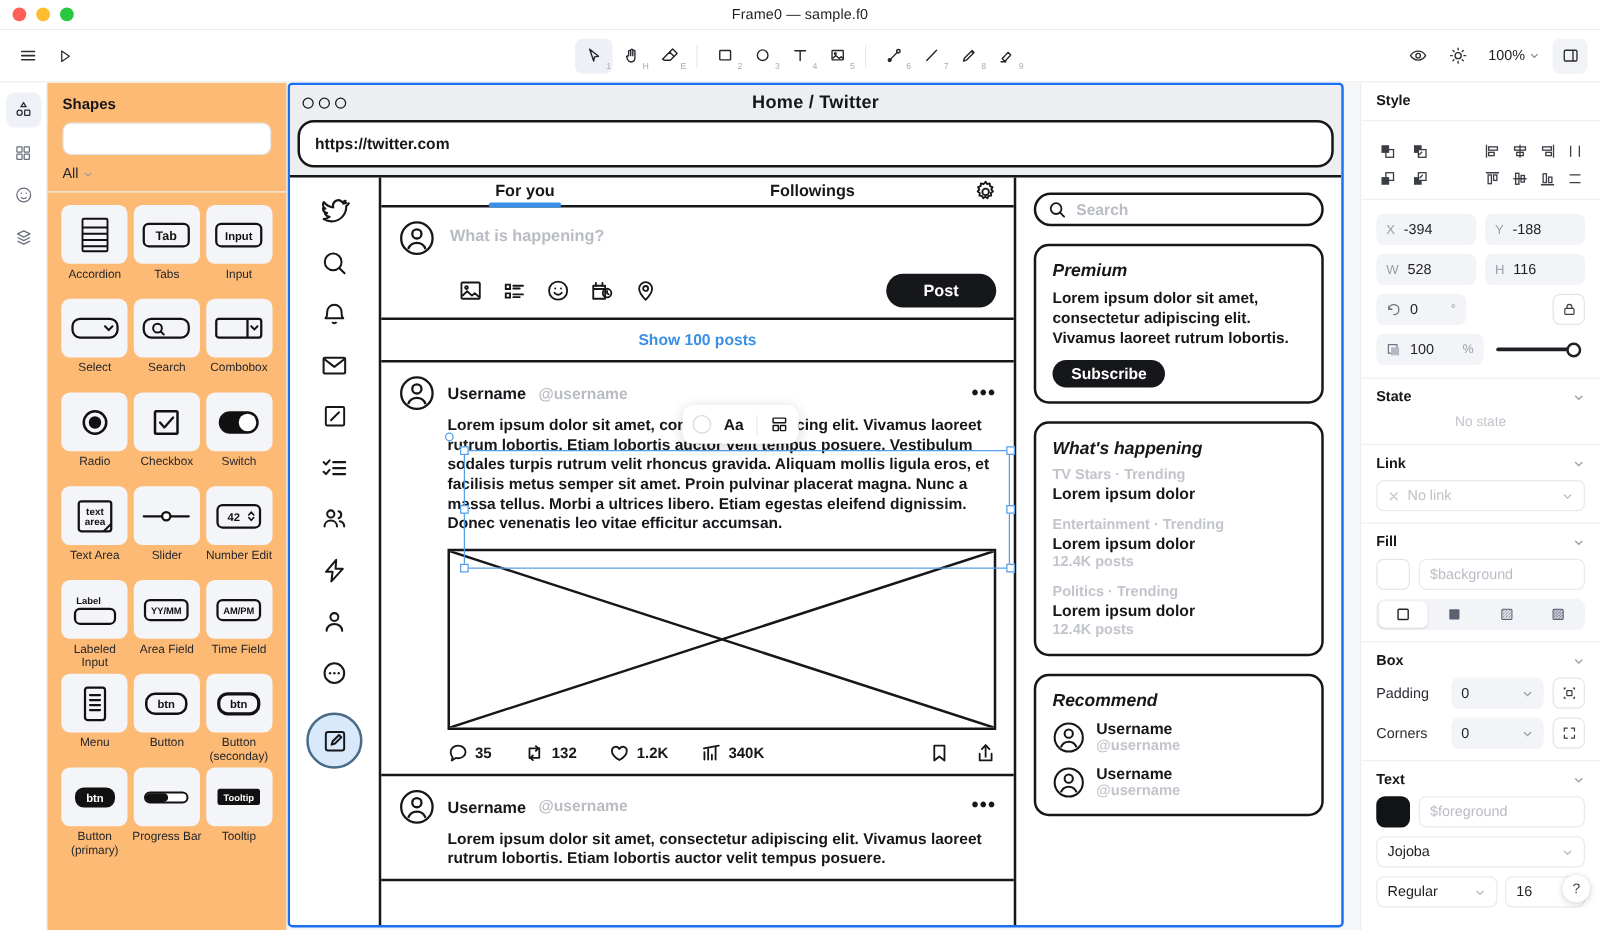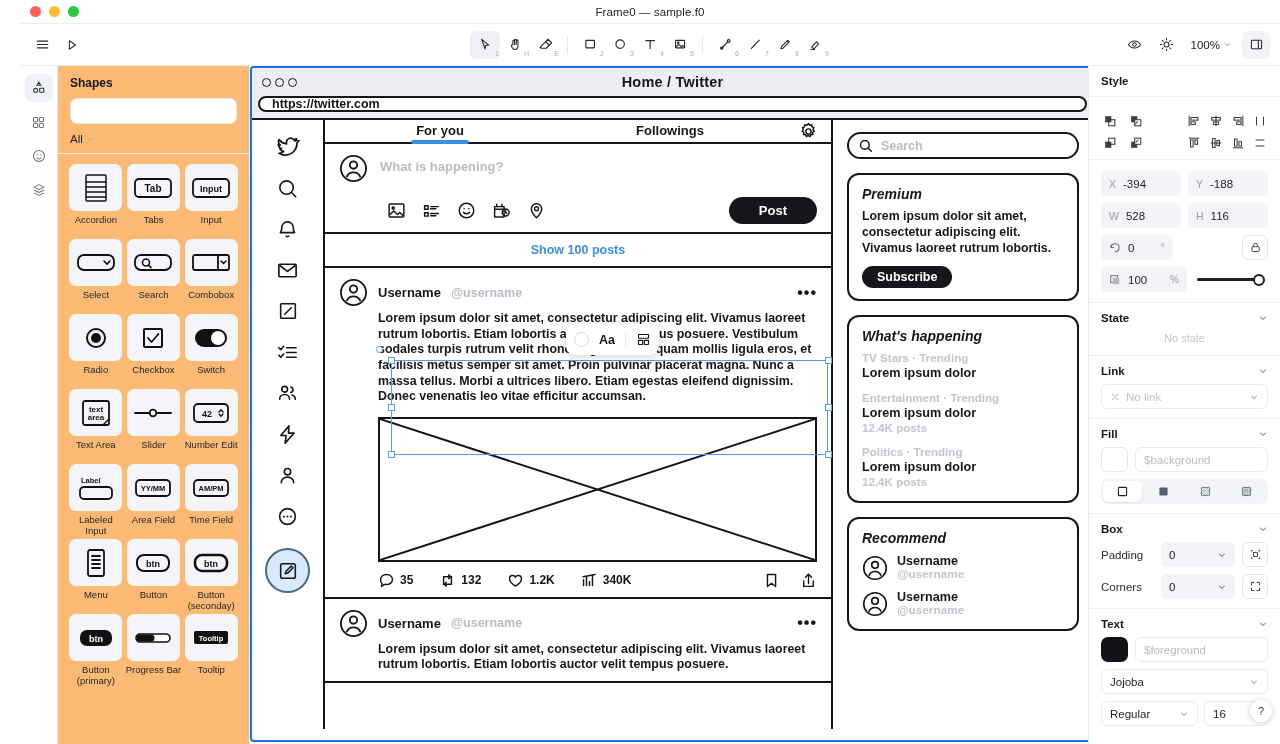--- a/index.html
+++ b/index.html
@@ -3,21 +3,21 @@
 <meta charset="utf-8">
 <style>
   * { box-sizing: border-box; margin: 0; padding: 0; }
   html, body {
     width: 1280px; height: 744px;
     font-family: "Liberation Sans", sans-serif;
     background: #ffffff;
     overflow: hidden;
     -webkit-font-smoothing: antialiased;
   }
-  .app { position: relative; width: 1280px; height: 744px; display: flex; flex-direction: column; padding-left: 20px; }
+  .app { position: relative; width: 1280px; height: 744px; display: flex; flex-direction: column; }
 
   
   .titlebar {
     height: 24px; flex: 0 0 24px; position: relative;
     background: #ffffff; border-bottom: 1px solid #ededf0;
     display: flex; align-items: center;
   }
   .traffic { display: flex; gap: 8px; padding-left: 10px; }
   .dot { width: 11px; height: 11px; border-radius: 50%; }
   .dot.r { background: #ff5f57; }
@@ -124,21 +124,21 @@
     background: #eceef1; border-bottom: 2px solid #16171a; padding: 4px 6px 6px 6px;
   }
   .wf-chrome-top { display: flex; align-items: center; position: relative; height: 20px; }
   .wf-dots { display: flex; gap: 4px; padding-left: 4px; }
   .wf-dot { width: 9px; height: 9px; border: 1.6px solid #16171a; border-radius: 50%; }
   .wf-title {
     position: absolute; left: 0; right: 0; text-align: center;
     font-size: 14.5px; font-weight: 700; color: #16171a; letter-spacing: .2px;
   }
   .wf-url {
-    margin-top: 4px; height: 16px; background: #fff;
+    margin-top: 4px; height: 38px; background: #fff;
     border: 2px solid #16171a; border-radius: 13px;
     display: flex; align-items: center; padding: 0 12px;
     font-size: 12.5px; font-weight: 700; color: #16171a;
   }
   .wf-main { display: flex; height: 609px; }
 
   
   .wf-nav {
     width: 73px; flex: 0 0 73px; padding-top: 12px;
     display: flex; flex-direction: column; align-items: center; gap: 11px;

